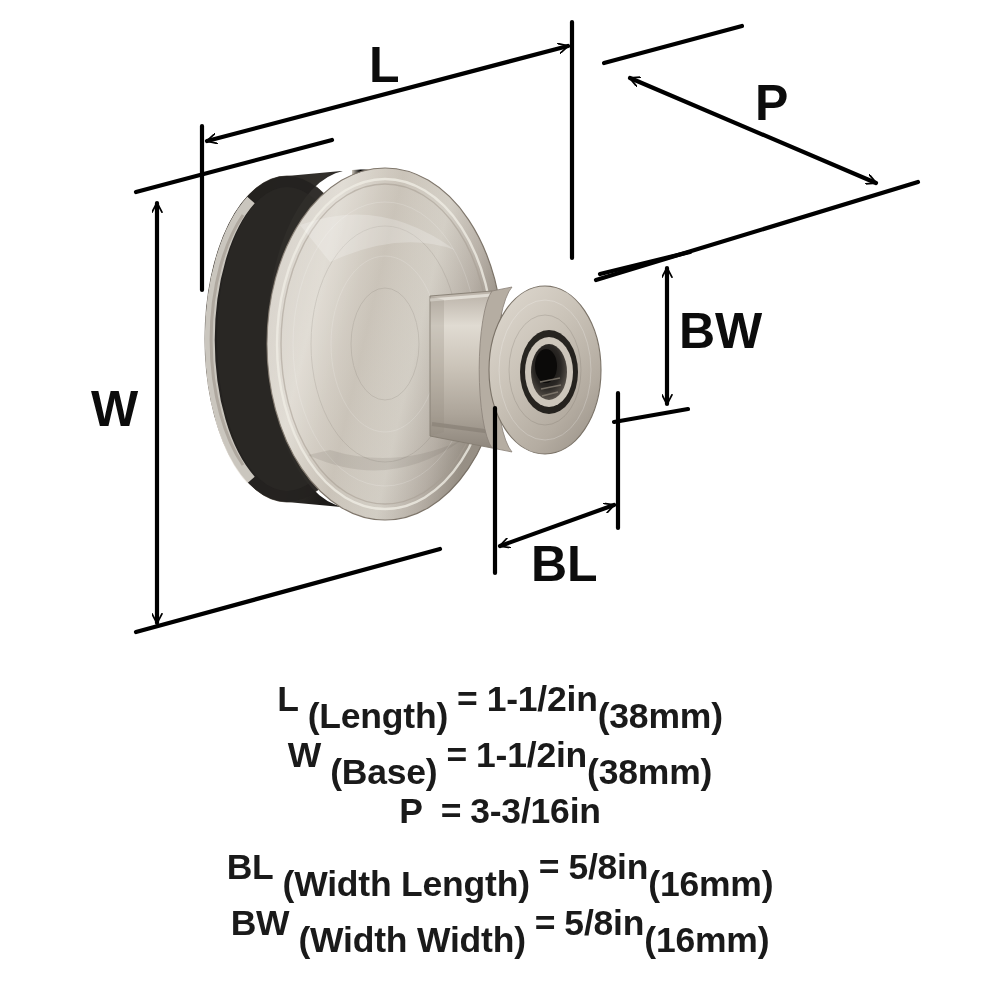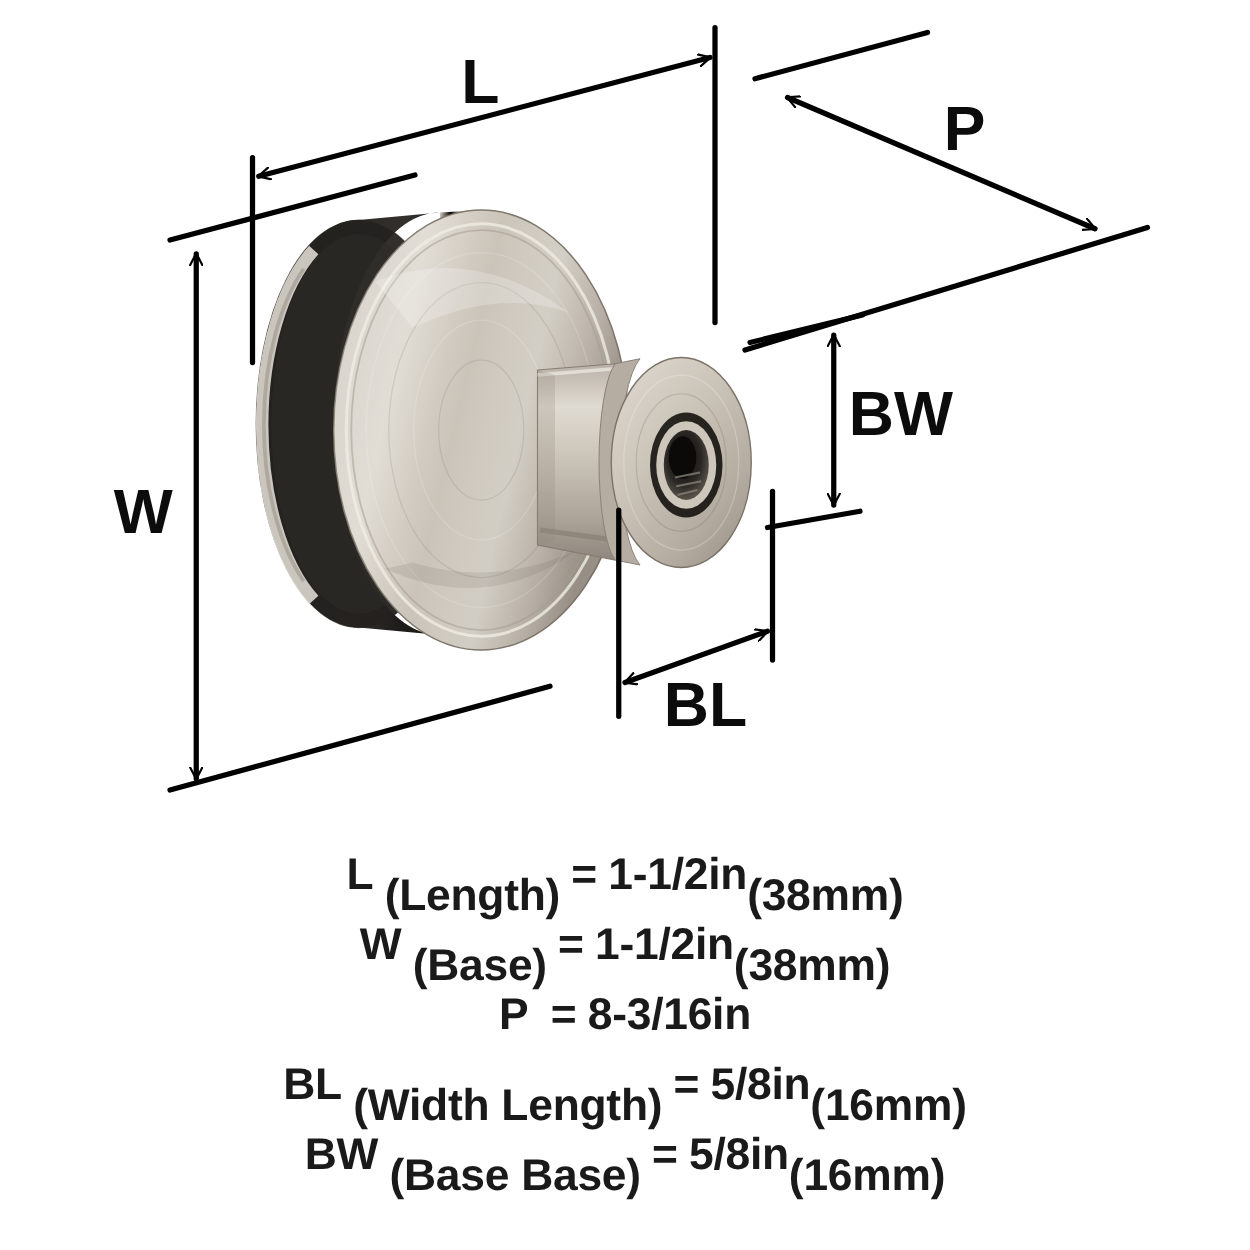--- a/index.html
+++ b/index.html
@@ -256,38 +256,38 @@
       <span class="lg-bold">1-1/2in</span>
       <span class="lg-reg">(38mm)</span>
     </div>
 
     <div class="legend-row">
       <span class="lg-bold">P</span>
       <span class="sp"></span>
       <span class="sp"></span>
       <span class="lg-bold">=</span>
       <span class="sp"></span>
-      <span class="lg-bold">8-3/16in</span>
+      <span class="lg-bold">3-3/16in</span>
     </div>
 
     <div class="legend-row">
       <span class="lg-bold">BL</span>
       <span class="sp"></span>
       <span class="lg-reg">(Width Length)</span>
       <span class="sp"></span>
       <span class="lg-bold">=</span>
       <span class="sp"></span>
       <span class="lg-bold">5/8in</span>
       <span class="lg-reg">(16mm)</span>
     </div>
 
     <div class="legend-row">
       <span class="lg-bold">BW</span>
       <span class="sp"></span>
-      <span class="lg-reg">(Base Base)</span>
+      <span class="lg-reg">(Width Width)</span>
       <span class="sp"></span>
       <span class="lg-bold">=</span>
       <span class="sp"></span>
       <span class="lg-bold">5/8in</span>
       <span class="lg-reg">(16mm)</span>
     </div>
 
   </div>
 </div>
 

